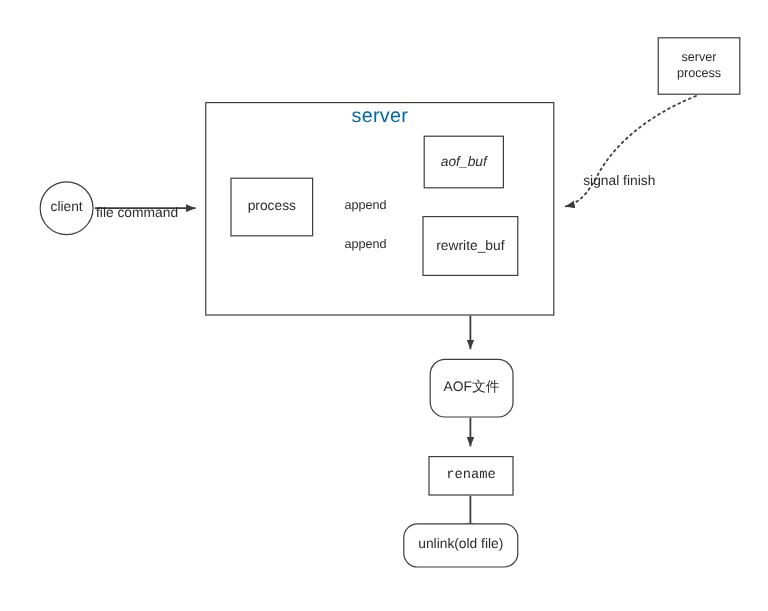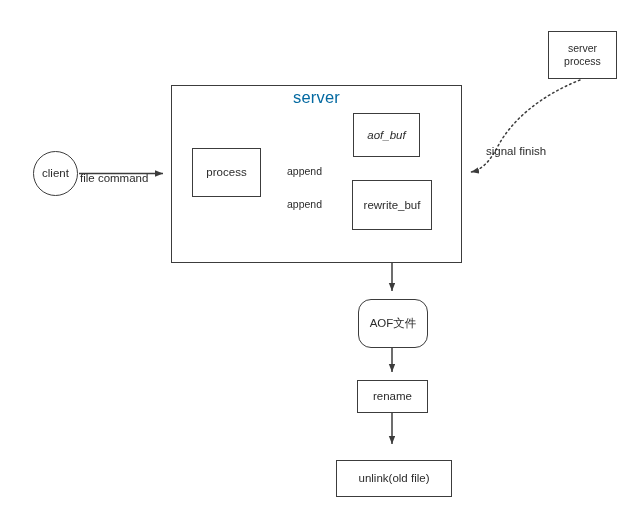--- a/index.html
+++ b/index.html
@@ -76,24 +76,26 @@
     font-size: 10.5px;
   }
   #aof-file-node {
     left: 358px; top: 299px; width: 70px; height: 49px;
     font-size: 11.5px;
     border-radius: 13px;
   }
   #rename-node {
     left: 357px; top: 380px; width: 71px; height: 33px;
     font-size: 11.5px;
+    font-family: Liberation Mono, monospace;
   }
   #unlink-node {
-    left: 336px; top: 460px; width: 116px; height: 37px;
+    left: 336px; top: 436px; width: 96px; height: 37px;
     font-size: 11.5px;
+    border-radius: 12px;
   }
 
   
   .edge-label {
     position: absolute;
     font-size: 11.5px;
     color: #2b2b2b;
     white-space: nowrap;
     background: transparent;
     margin-top: 20px;

